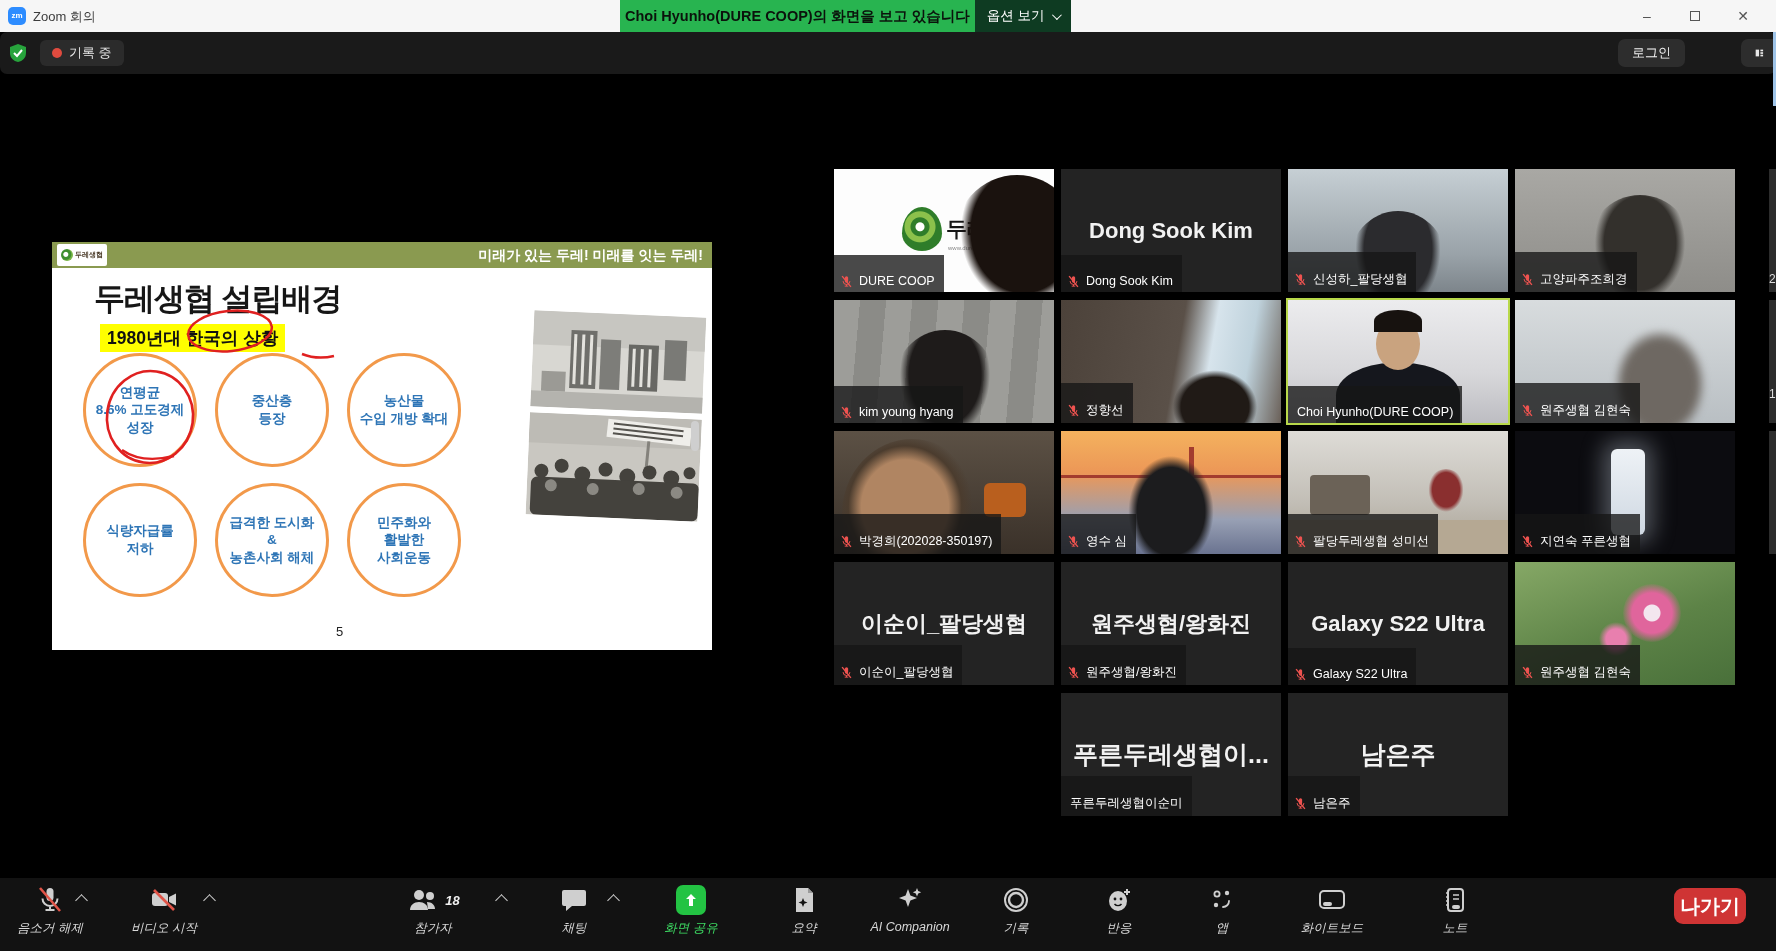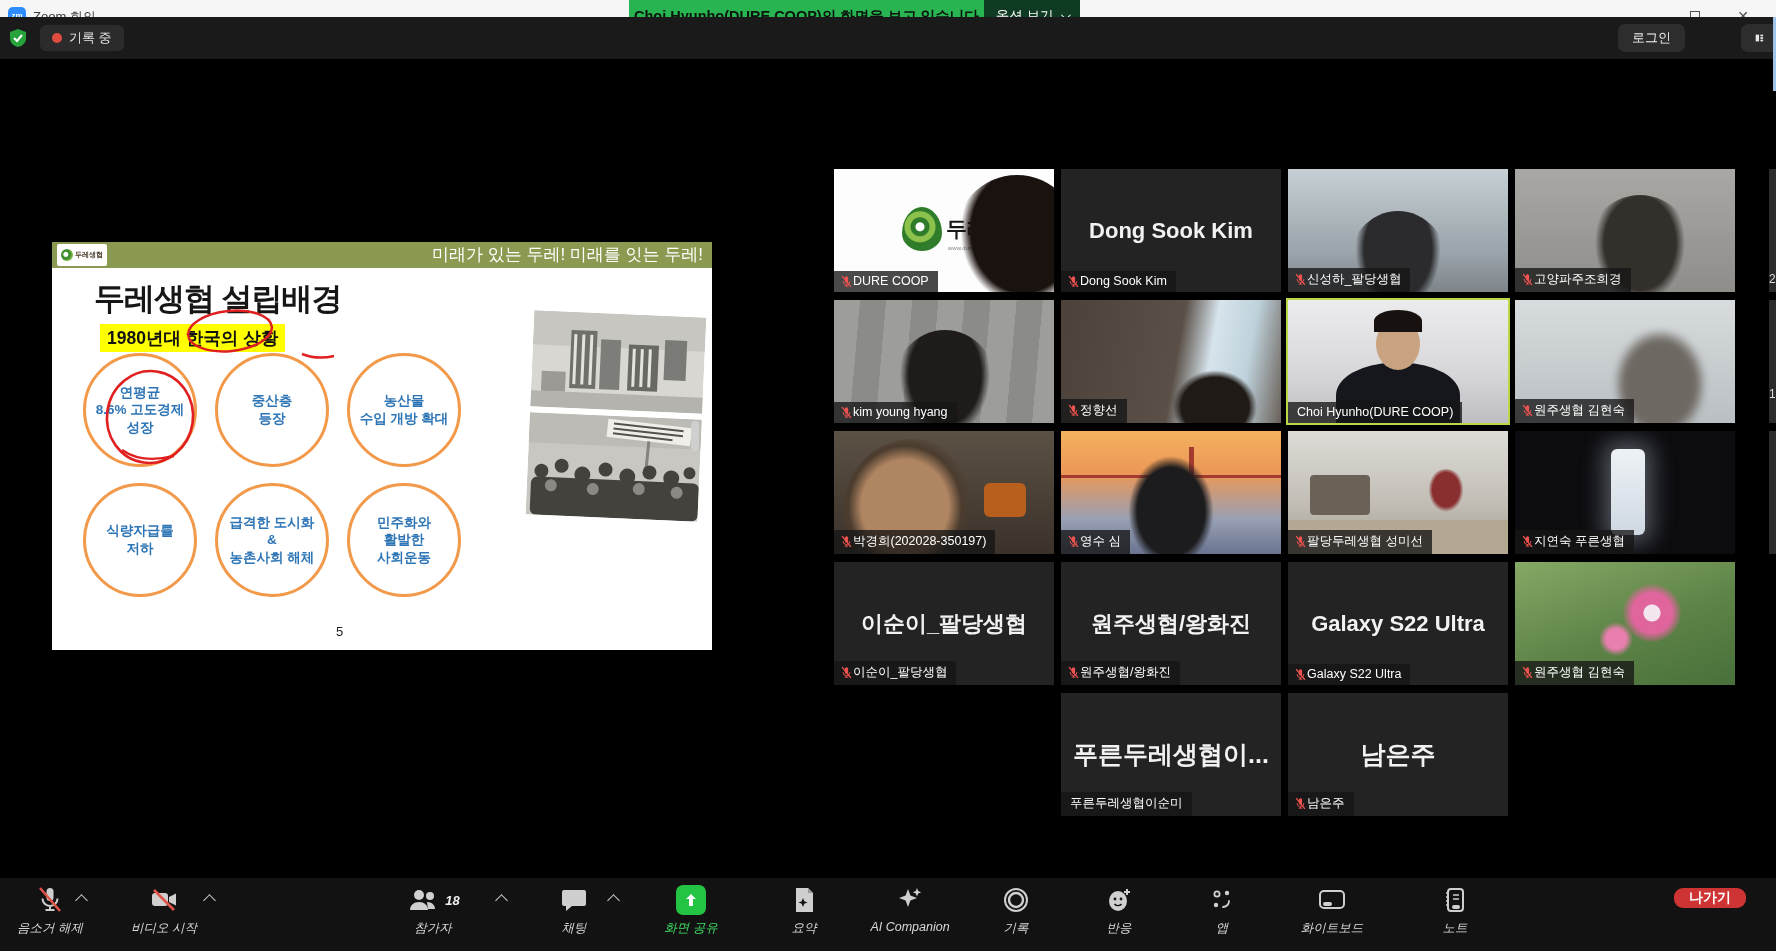--- a/index.html
+++ b/index.html
@@ -11,67 +11,67 @@
   .titlebar { position:absolute; left:0; top:0; width:1776px; height:32px; background:#f6f6f6; }
   .zm-badge { position:absolute; left:8px; top:7px; width:18px; height:18px; border-radius:5px;
               background:#2d8cff; color:#fff; font-size:8px; font-weight:bold; text-align:center; line-height:18px; }
   .app-title { position:absolute; left:33px; top:8px; font-size:13px; color:#3c3c3c; }
   .win-btn { position:absolute; top:0; width:46px; height:32px; color:#555; font-size:14px; text-align:center; line-height:32px; background:transparent; border:0; }
   .win-min { right:106px; } .win-max { right:58px; } .win-close { right:10px; }
   .win-max span { display:inline-block; width:10px; height:10px; border:1px solid #555; }
 
   
   .banner { position:absolute; left:620px; top:0; height:32px; display:flex; }
-  .banner-msg { background:#28b450; color:#0b130c; font-weight:bold; font-size:14.5px; line-height:32px; padding:0 5px;margin-left:9px; }
+  .banner-msg { background:#28b450; color:#0b130c; font-weight:bold; font-size:14.5px; line-height:32px; padding:0 5px; }
   .banner-opt { background:#0e3b22; color:#fff; font-size:13.5px; line-height:32px; padding:8px 12px; cursor:pointer; display:flex; align-items:center; gap:7px; border:0; }
   .banner-opt .chev { width:7px; height:7px; border-right:1.6px solid #fff; border-bottom:1.6px solid #fff; transform:rotate(45deg) translateY(-2px); }
 
   
-  .ctrlbar { position:absolute; left:0; top:17px; width:1776px; height:42px; background:#1a1a1a; }
+  .ctrlbar { position:absolute; left:0; top:32px; width:1776px; height:42px; background:#1a1a1a;border-radius:7px; }
   .shield { position:absolute; left:8px; top:11px; }
   .rec-chip { position:absolute; left:40px; top:8px; height:26px; background:#2b2b2b; border-radius:6px;
               display:flex; align-items:center; gap:7px; padding:0 12px; }
   .rec-dot { width:10px; height:10px; border-radius:50%; background:#e04b3f; }
   .rec-text { color:#e8e8e8; font-size:13px; }
   .bar-btn { position:absolute; top:7px; height:28px; background:#2d2d2d; border:0; border-radius:7px;
              color:#f0f0f0; font-size:13px; padding:0 14px; display:flex; align-items:center; gap:7px; cursor:pointer; }
   .btn-login { left:1618px; }
   .btn-view  { left:1693px;margin-left:48px; }
   .edge-strip { position:absolute; right:0; top:0; width:3px; height:74px; background:#9fc4e8; }
 
   
   .stage { position:absolute; left:0; top:74px; width:735px; height:804px; background:#000; }
   .slide { position:absolute; left:52px; top:168px; width:660px; height:408px; background:#fff; }
   .slide-head { position:absolute; left:0; top:0; width:100%; height:26px; background:#8a9a50; }
   .slide-logo { position:absolute; left:5px; top:2px; width:50px; height:22px; background:#fff; border-radius:2px;
                 display:flex; align-items:center; justify-content:center; gap:2px; }
   .slide-logo .swirl { width:12px; height:12px; border-radius:50%;
                 background:radial-gradient(circle at 40% 45%, #fff 0 2px, #3f8f2f 3px 5px, #7ab648 6px); }
   .slide-logo .lg-txt { font-size:7px; font-weight:bold; color:#4a3a28; }
-  .slide-head-right { position:absolute; right:9px; top:0; line-height:26px; color:#fff; font-weight:normal; font-size:17px; }
+  .slide-head-right { position:absolute; right:9px; top:0; line-height:26px; color:#fff; font-weight:bold; font-size:14px; }
   .slide-title { position:absolute; left:42px; top:36px; font-size:31px; font-weight:800; color:#161616; letter-spacing:-1px; }
   .slide-sub { position:absolute; left:48px; top:82px; background:#ffff00; color:#111; font-weight:800; font-size:17.5px; padding:2px 7px; }
   .anno { position:absolute; pointer-events:none; }
   .circle { position:absolute; width:114px; height:114px; border:3px solid #f2994a; border-radius:50%;
             display:flex; align-items:center; justify-content:center; text-align:center;
             color:#2e75b6; font-weight:bold; font-size:13.5px; line-height:1.3; white-space:pre-line; }
   .page-num { position:absolute; left:284px; top:382px; font-size:13px; color:#222; }
   .photos { position:absolute; left:478px; top:72px; width:172px; height:200px; transform:rotate(2.5deg); }
 
   
   .split-handle { position:absolute; left:691px; top:347px; width:8px; height:30px; background:#cfcfcf; border-radius:4px; }
 
   
   .grid { position:absolute; left:0; top:0; width:1776px; height:951px; pointer-events:none; }
   .tile { position:absolute; width:220px; height:123px; background:#232323; overflow:hidden; pointer-events:auto; }
   .tile.active { outline:3px solid #b8d84a; outline-offset:-1px; }
   .tile .big { position:absolute; inset:0; display:flex; align-items:center; justify-content:center;
                color:#f2f2f2; font-weight:bold; font-size:22px; white-space:nowrap; }
-  .vlabel { position:absolute; left:0; bottom:0; display:flex; align-items:center; 
-            background:rgba(22,22,22,.78); color:#fff; font-size:12.5px; padding:3px 9px 4px 6px;
+  .vlabel { position:absolute; left:0; bottom:0; display:flex; align-items:center; gap:6px;
+            background:rgba(22,22,22,.78); color:#fff; font-size:12.5px; padding:19px 9px 4px 6px;
             max-width:100%; white-space:nowrap; overflow:hidden; }
   .vlabel.nomic { padding-left:9px; }
   .scene { position:absolute; inset:0; }
   .s-dure { background:#fdfdfd; }
   .s-dure .swirl2 { position:absolute; left:68px; top:38px; width:40px; height:44px; border-radius:50% 50% 50% 50%/60% 60% 40% 40%;
                     background:radial-gradient(circle at 45% 45%, #fff 0 4px, #2f7d2a 5px 9px, #8cc14b 10px 15px, #2f7d2a 16px); }
   .s-dure .brush { position:absolute; left:112px; top:46px; font-size:21px; font-weight:800; color:#161616; }
   .s-dure .url { position:absolute; left:114px; top:76px; font-size:6px; color:#888; }
   .s-dure .fig { position:absolute; right:-28px; top:6px; width:130px; height:140px; border-radius:50%;
                  background:radial-gradient(ellipse at 55% 40%, #1a120e 0 52%, rgba(26,18,14,0) 62%); }
@@ -124,22 +124,22 @@
   .footer { position:absolute; left:0; top:878px; width:1776px; height:73px; background:#121212; }
   .fitem { position:absolute; top:7px; display:flex; flex-direction:column; align-items:center; gap:5px;
            background:none; border:0; cursor:pointer;font-style:italic; }
   .fitem .lbl { color:#d9d9d9; font-size:12.5px; white-space:nowrap; }
   .fitem.green .lbl { color:#3ddc63; }
   .fchev { position:absolute; top:18px; width:9px; height:9px; border-left:1.8px solid #cfcfcf; border-top:1.8px solid #cfcfcf;
            transform:rotate(45deg); background:none; border-right:0; border-bottom:0; cursor:pointer; }
   .badge18 { color:#efefef; font-size:13px; font-weight:bold; margin-left:5px; }
   .iconrow { display:flex; align-items:center; height:30px; }
   .share-box { width:30px; height:30px; border-radius:7px; background:#23c343; display:flex; align-items:center; justify-content:center; }
-  .leave-btn { position:absolute; left:1674px; top:10px; width:72px; height:20px; background:#cf3434; border:0; border-radius:9px;
-               color:#fff; font-size:14px; font-weight:bold; cursor:pointer; }
+  .leave-btn { position:absolute; left:1674px; top:10px; width:72px; height:36px; background:#cf3434; border:0; border-radius:9px;
+               color:#fff; font-size:20px; font-weight:bold; cursor:pointer; }
 </style>
 </head>
 <body>
 
 <svg width="0" height="0" style="position:absolute">
   <defs>
     <symbol id="ic-mic-off" viewBox="0 0 16 16">
       <rect x="6" y="1.5" width="4" height="8" rx="2" fill="#ef5350"></rect>
       <path d="M3.8 7.5a4.2 4.2 0 0 0 8.4 0 M8 11.7v2 M5.8 13.7h4.4" stroke="#ef5350" stroke-width="1.2" fill="none"></path>
       <line x1="2.6" y1="1.4" x2="13.4" y2="14.6" stroke="#ef5350" stroke-width="1.7"></line>

